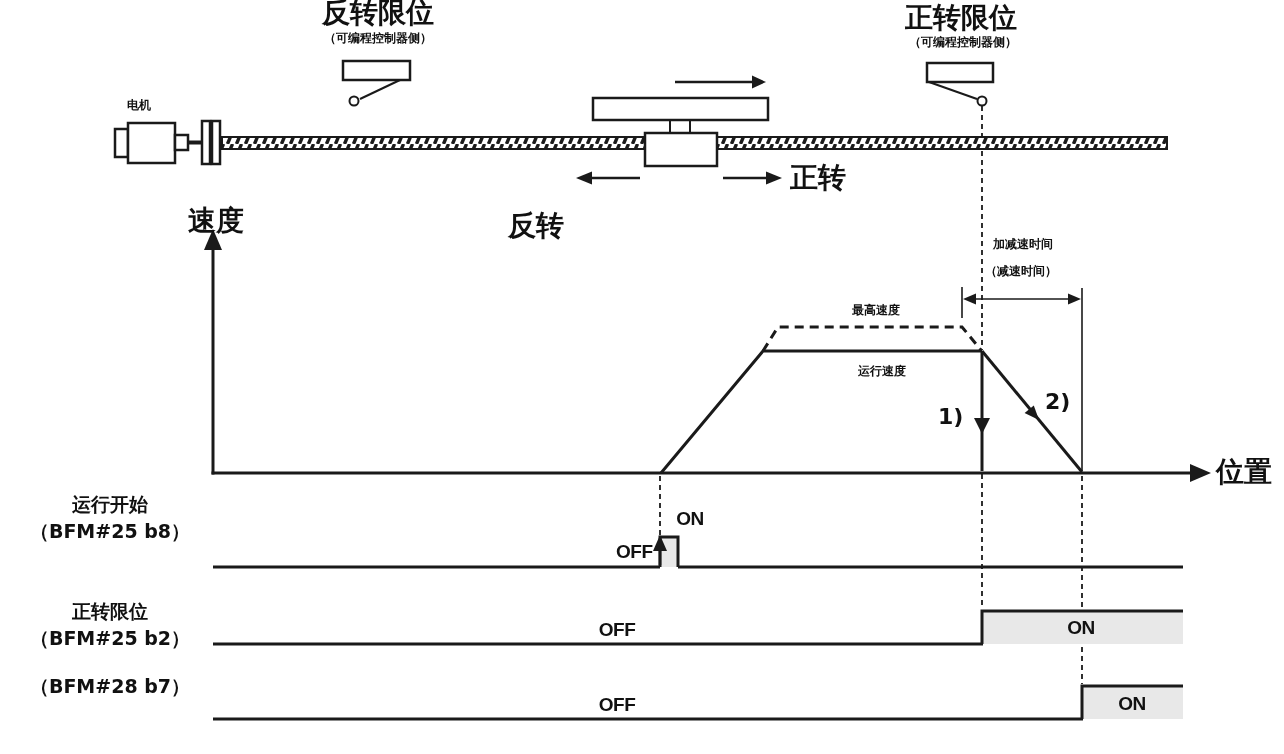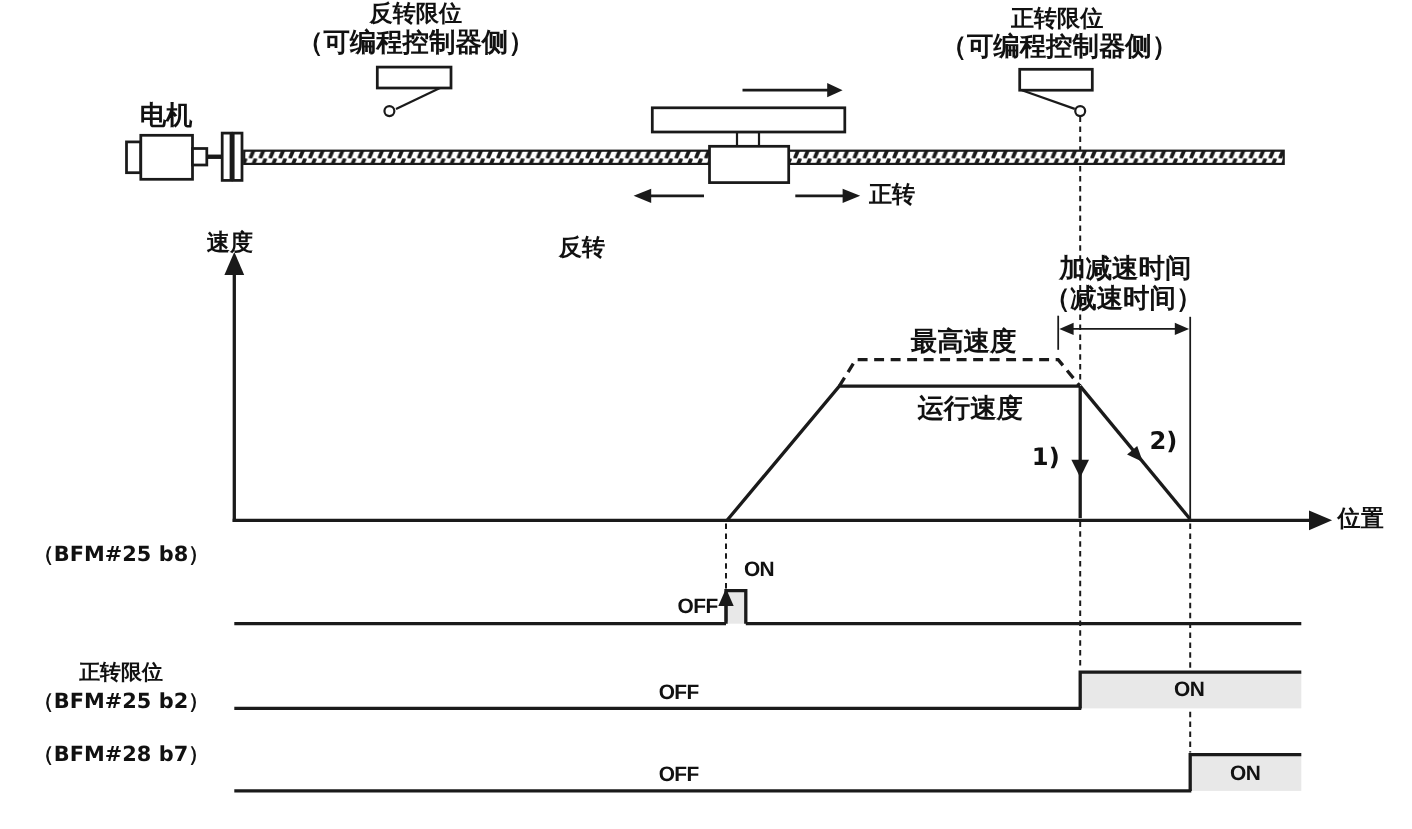--- a/index.html
+++ b/index.html
@@ -1,22 +1,22 @@
 <!DOCTYPE html>
 <html><head>
 <meta charset="utf-8">
 <style>
   html,body{margin:0;padding:0;background:#ffffff;}
   #canvas{position:relative;width:1284px;height:754px;background:#ffffff;overflow:hidden;
           font-family:"DejaVu Sans","Liberation Sans",sans-serif;color:#111;}
   #art{position:absolute;left:0;top:0;width:1284px;height:754px;}
   .lbl{position:absolute;font-weight:700;white-space:nowrap;color:#111;
        font-family:"DejaVu Sans","Liberation Sans",sans-serif;}
-  .cjk20{font-size:24px;line-height:22px;}
-  .cjk21{font-size:21px;line-height:23px;font-family:Liberation Serif, serif;}
+  .cjk20{font-size:12px;line-height:22px;}
+  .cjk21{font-size:28px;line-height:23px;font-family:Liberation Serif, serif;}
   .cx{transform:translateX(-50%);}
   .sig{font-size:19px;line-height:21px;letter-spacing:-0.5px;
        font-family:"Liberation Sans","DejaVu Sans",sans-serif;}
   .marker{font-size:22px;line-height:24px;font-family:"DejaVu Sans",sans-serif;}
   .rowlabel{position:absolute;width:170px;text-align:center;font-weight:700;
             font-size:19px;line-height:27px;}
   .rowlabel div{white-space:nowrap;}
 </style>
 </head>
 <body>
@@ -141,20 +141,21 @@
   <div class="lbl cjk20 cx" style="left:876px;top:299px;">最高速度</div>
   <div class="lbl cjk20 cx" style="left:882px;top:360px;">运行速度</div>
 
   <div class="lbl cjk20 cx" style="left:1023px;top:233px;">加减速时间</div>
   <div class="lbl cjk20 cx" style="left:1021px;top:260px;">（减速时间）</div>
 
   <div class="lbl marker" style="left:938px;top:405px;">1)</div>
   <div class="lbl marker" style="left:1045px;top:390px;">2)</div>
 
   <div class="rowlabel" style="left:25px;top:491px;">
+    <div>运行开始</div>
     <div>（BFM#25 b8）</div>
   </div>
   <div class="rowlabel" style="left:25px;top:598px;">
     <div>正转限位</div>
     <div>（BFM#25 b2）</div>
   </div>
   <div class="rowlabel" style="left:25px;top:673px;">
     <div>（BFM#28 b7）</div>
   </div>
 

